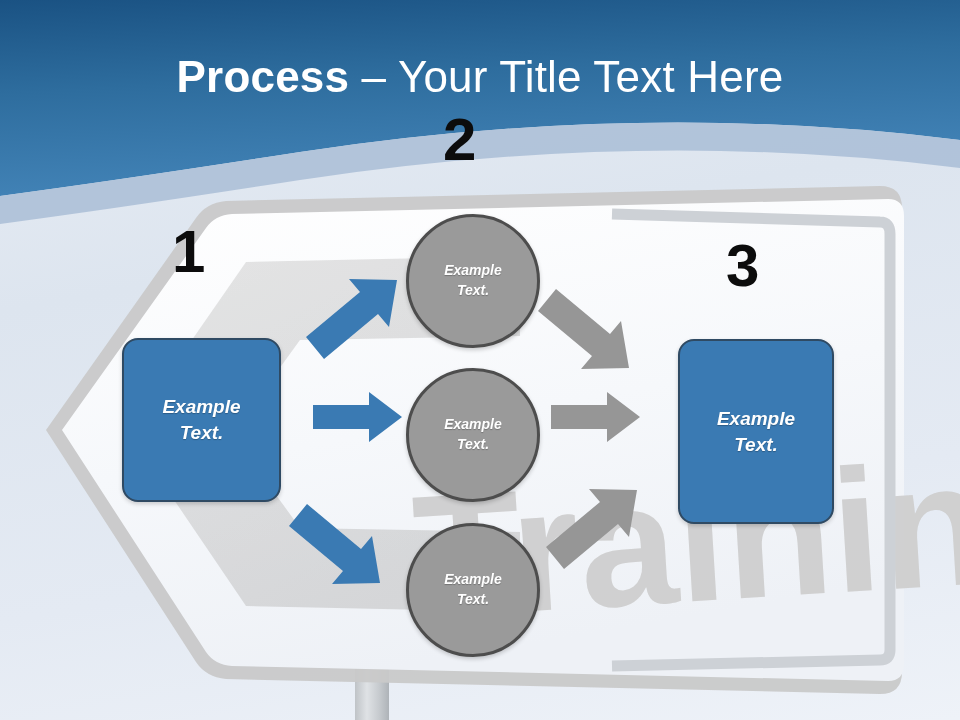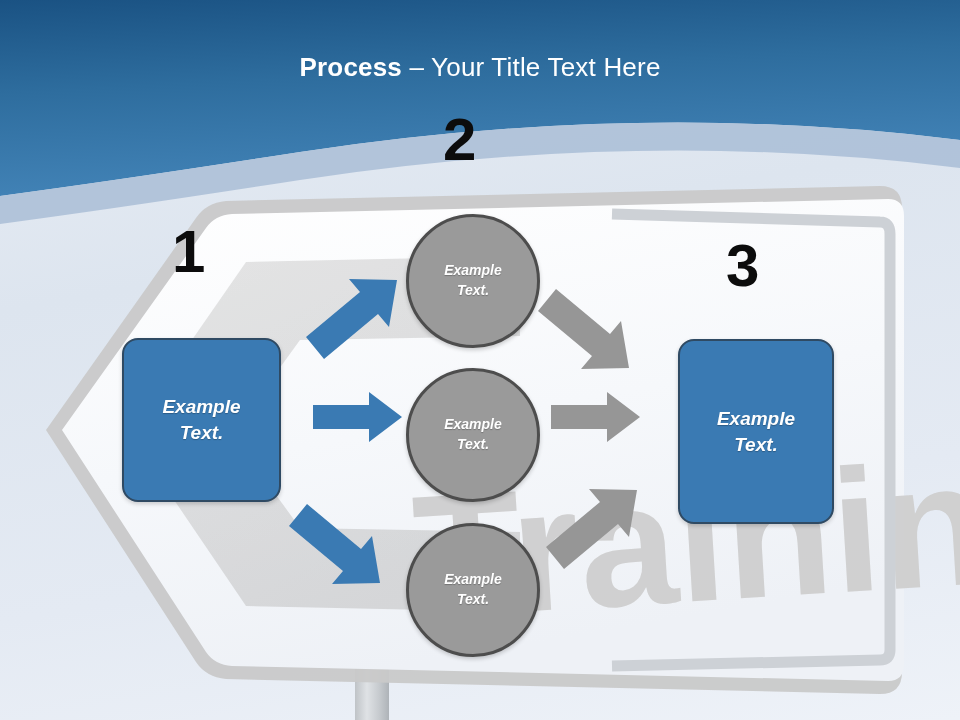--- a/index.html
+++ b/index.html
@@ -24,21 +24,21 @@
     overflow: hidden;
     pointer-events: none;
   }
   .header-svg { display: block; }
 
   .title {
     position: absolute;
     left: 0; top: 52px;
     width: 960px;
     text-align: center;
-    font-size: 26px;
+    font-size: 44px;
     color: #ffffff;
     letter-spacing: 0.2px;
     white-space: nowrap;
   }
   .title .bold { font-weight: bold; }
   .title .light { font-weight: normal; }
 
   
   .signpost {
     position: absolute;

